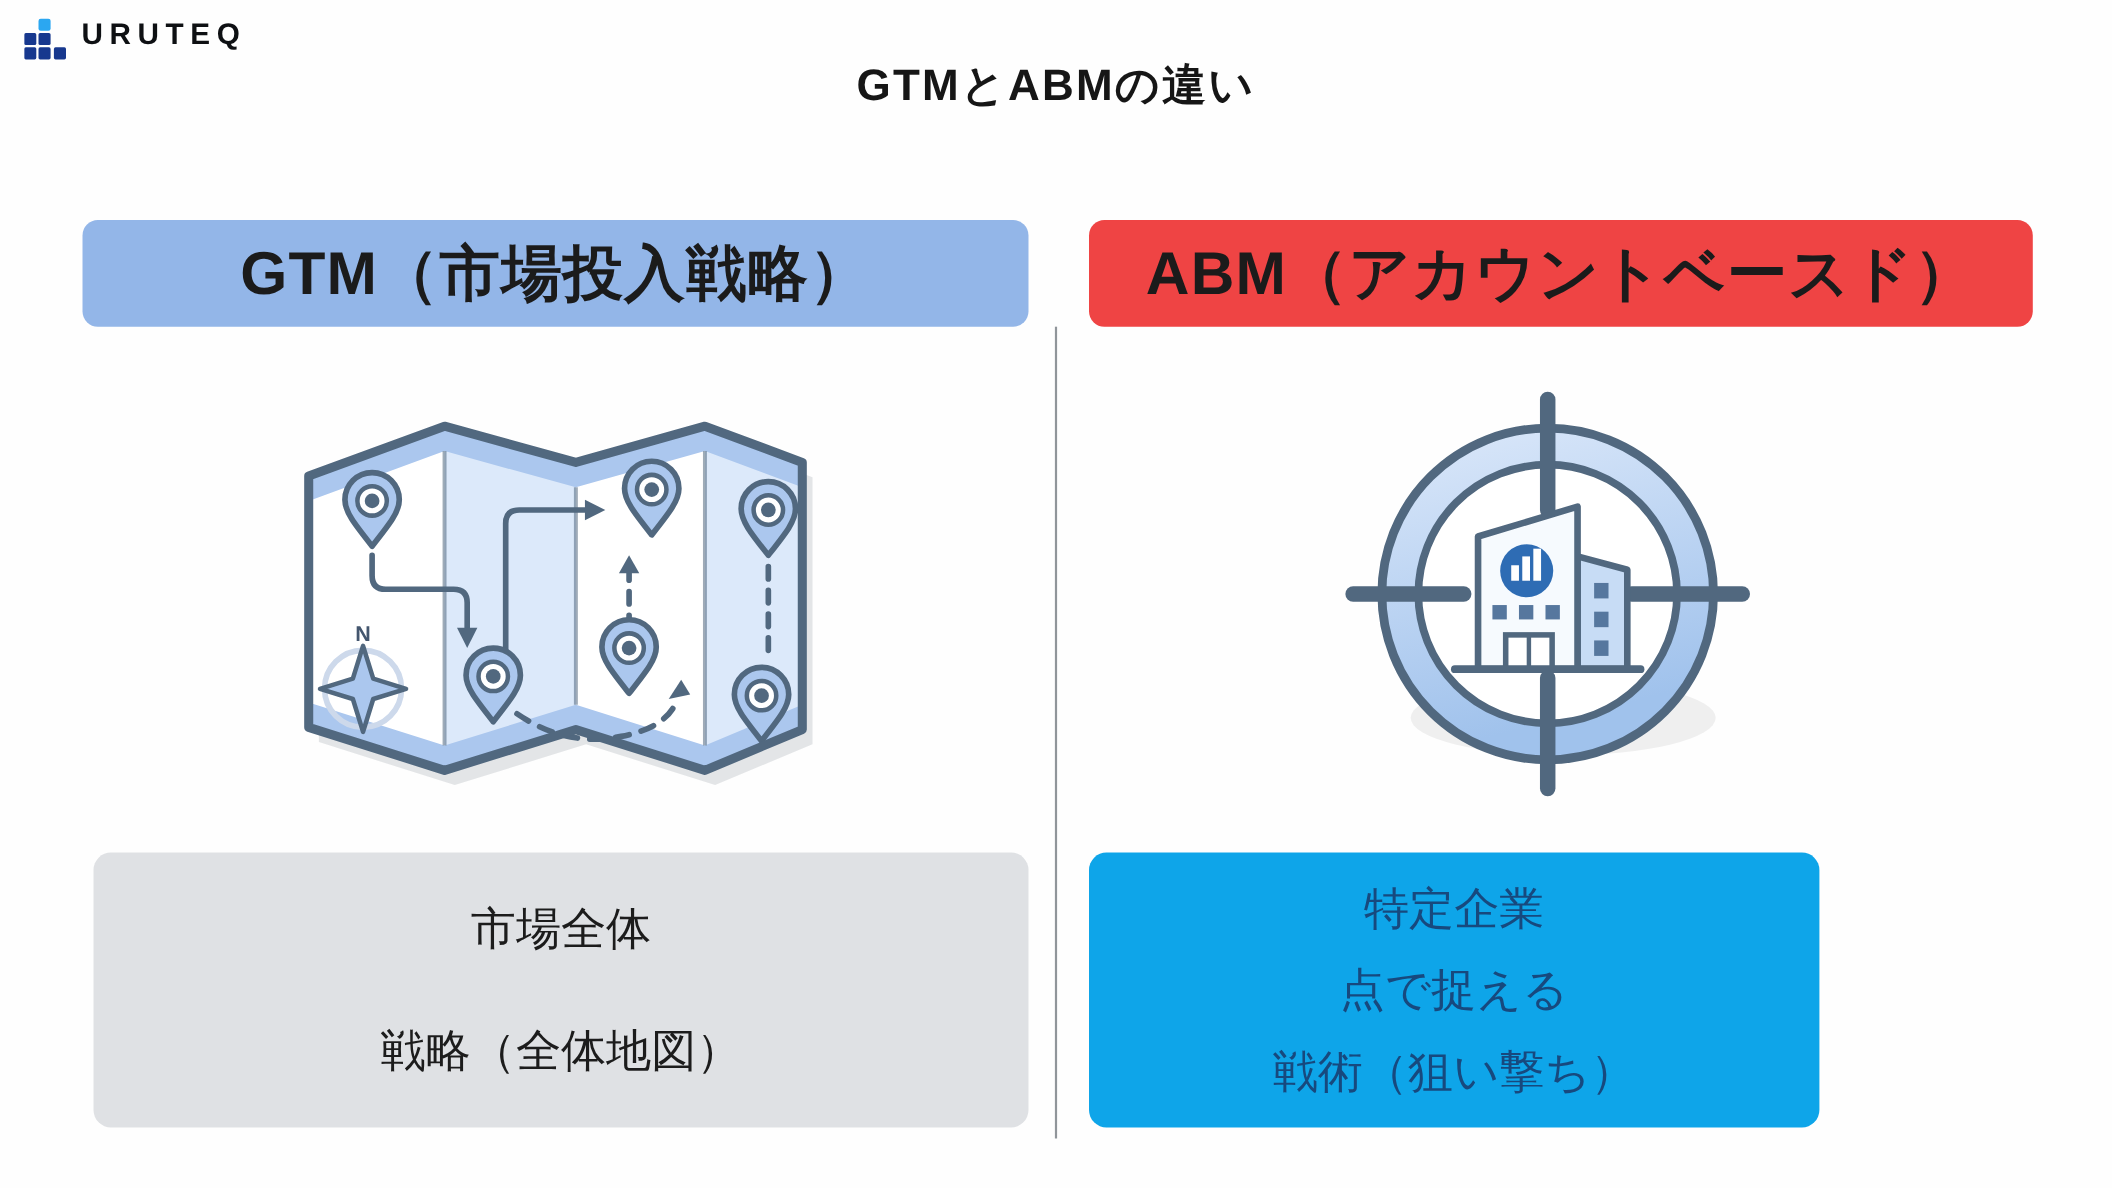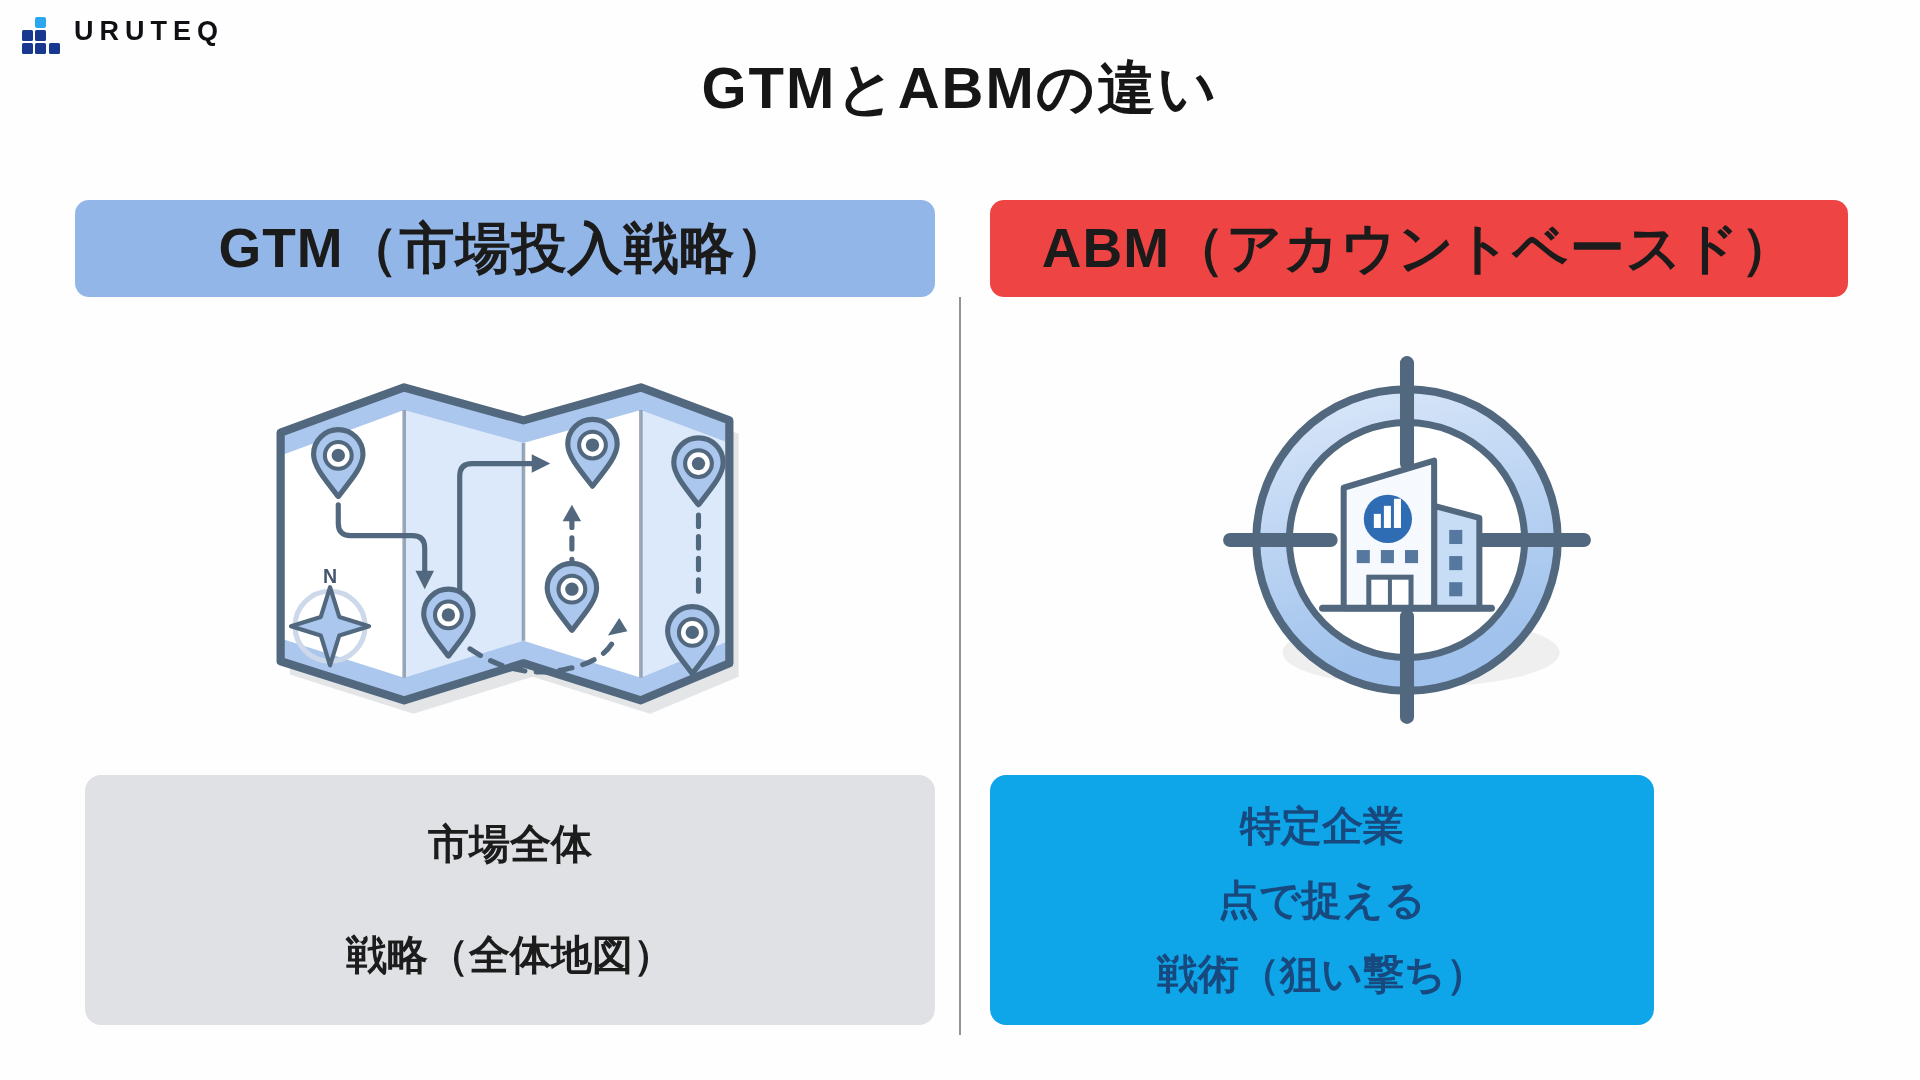--- a/index.html
+++ b/index.html
@@ -8,21 +8,21 @@
     background:#fefefe;
     font-family:"Liberation Sans","DejaVu Sans",sans-serif;
   }
   
   .logo{position:absolute;left:22px;top:16px;display:flex;gap:12px;}
   .logo svg{display:block;}
   .logo .brand-name{font-size:27px;font-weight:700;letter-spacing:6px;color:#0e1013;}
   
   .page-title{
     position:absolute;left:0;top:50px;width:100%;margin:0;text-align:center;
-    font-size:58px;font-weight:900;letter-spacing:2px;color:#161616;
+    font-size:40px;font-weight:900;letter-spacing:2px;color:#161616;
   }
   
   .header-pill{
     position:absolute;top:200px;height:97px;border-radius:14px;
     display:flex;align-items:center;justify-content:center;
     font-size:55px;font-weight:800;color:#1b1b1b;letter-spacing:1px;
   }
   .header-pill.gtm{left:75px;width:860px;background:#93b6e8;}
   .header-pill.abm{left:990px;width:858px;background:#ef4444;}
   
@@ -31,21 +31,21 @@
   .illus{position:absolute;}
   .illus.map{left:258px;top:352px;width:494px;height:392px;}
   .illus.target{left:1206px;top:338px;width:402px;height:404px;}
   .illus svg{width:100%;height:100%;display:block;}
   
   .point-box{
     position:absolute;top:775px;height:250px;border-radius:16px;
     display:flex;flex-direction:column;justify-content:space-around;
     padding:14px 0;box-sizing:border-box;text-align:center;
   }
-  .point-box p{margin:0;font-size:41px;font-weight:700;line-height:1;}
+  .point-box p{margin:0;font-size:41px;font-weight:400;line-height:1;}
   .point-box.gtm{left:85px;width:850px;background:#dfe1e4;color:#1c1c1c;}
   .point-box.abm{left:990px;width:664px;background:#0ea5e9;color:#17497e;}
 </style>
 </head>
 <body>
 
 <div id="page">
 
   <div class="logo">
     <svg width="40" height="40" viewBox="0 0 40 40">

